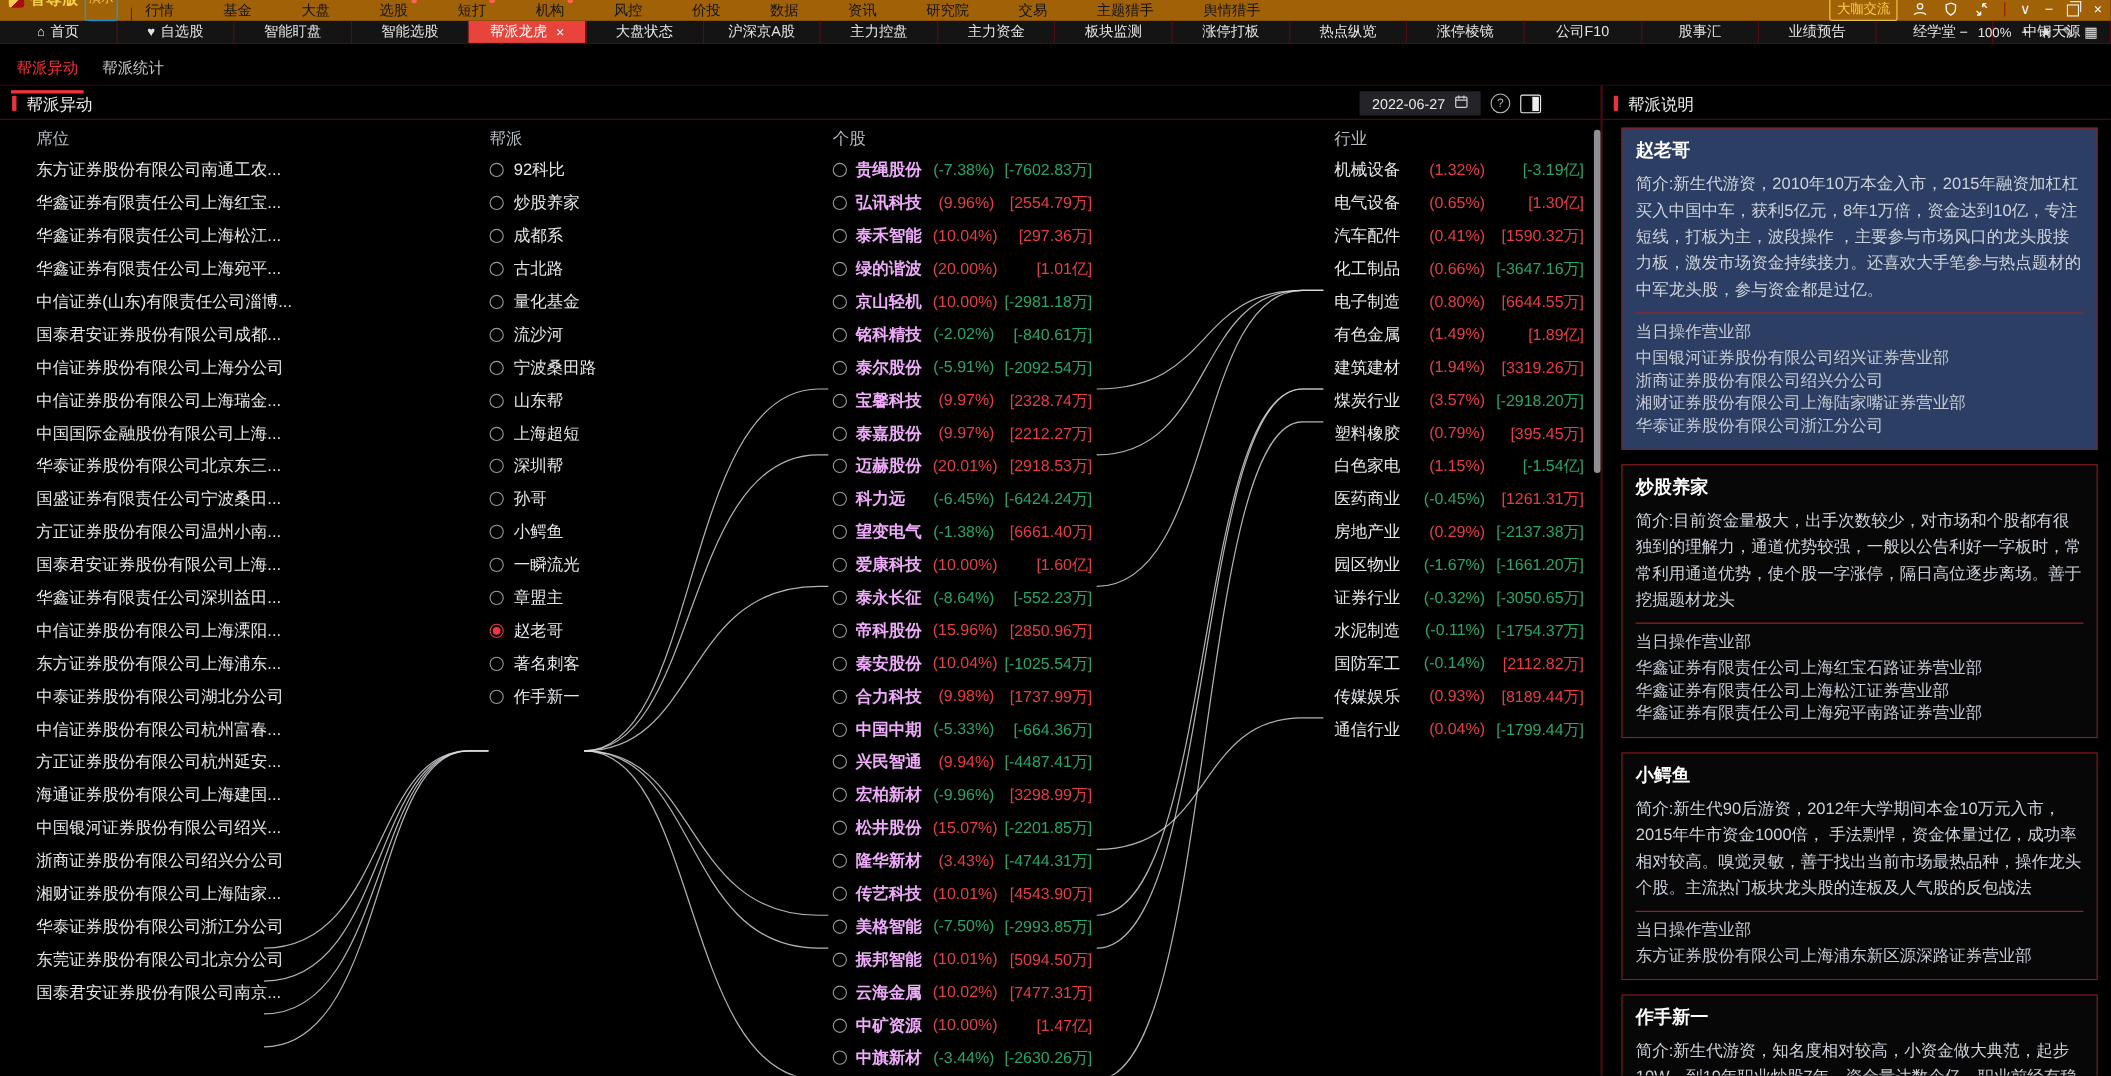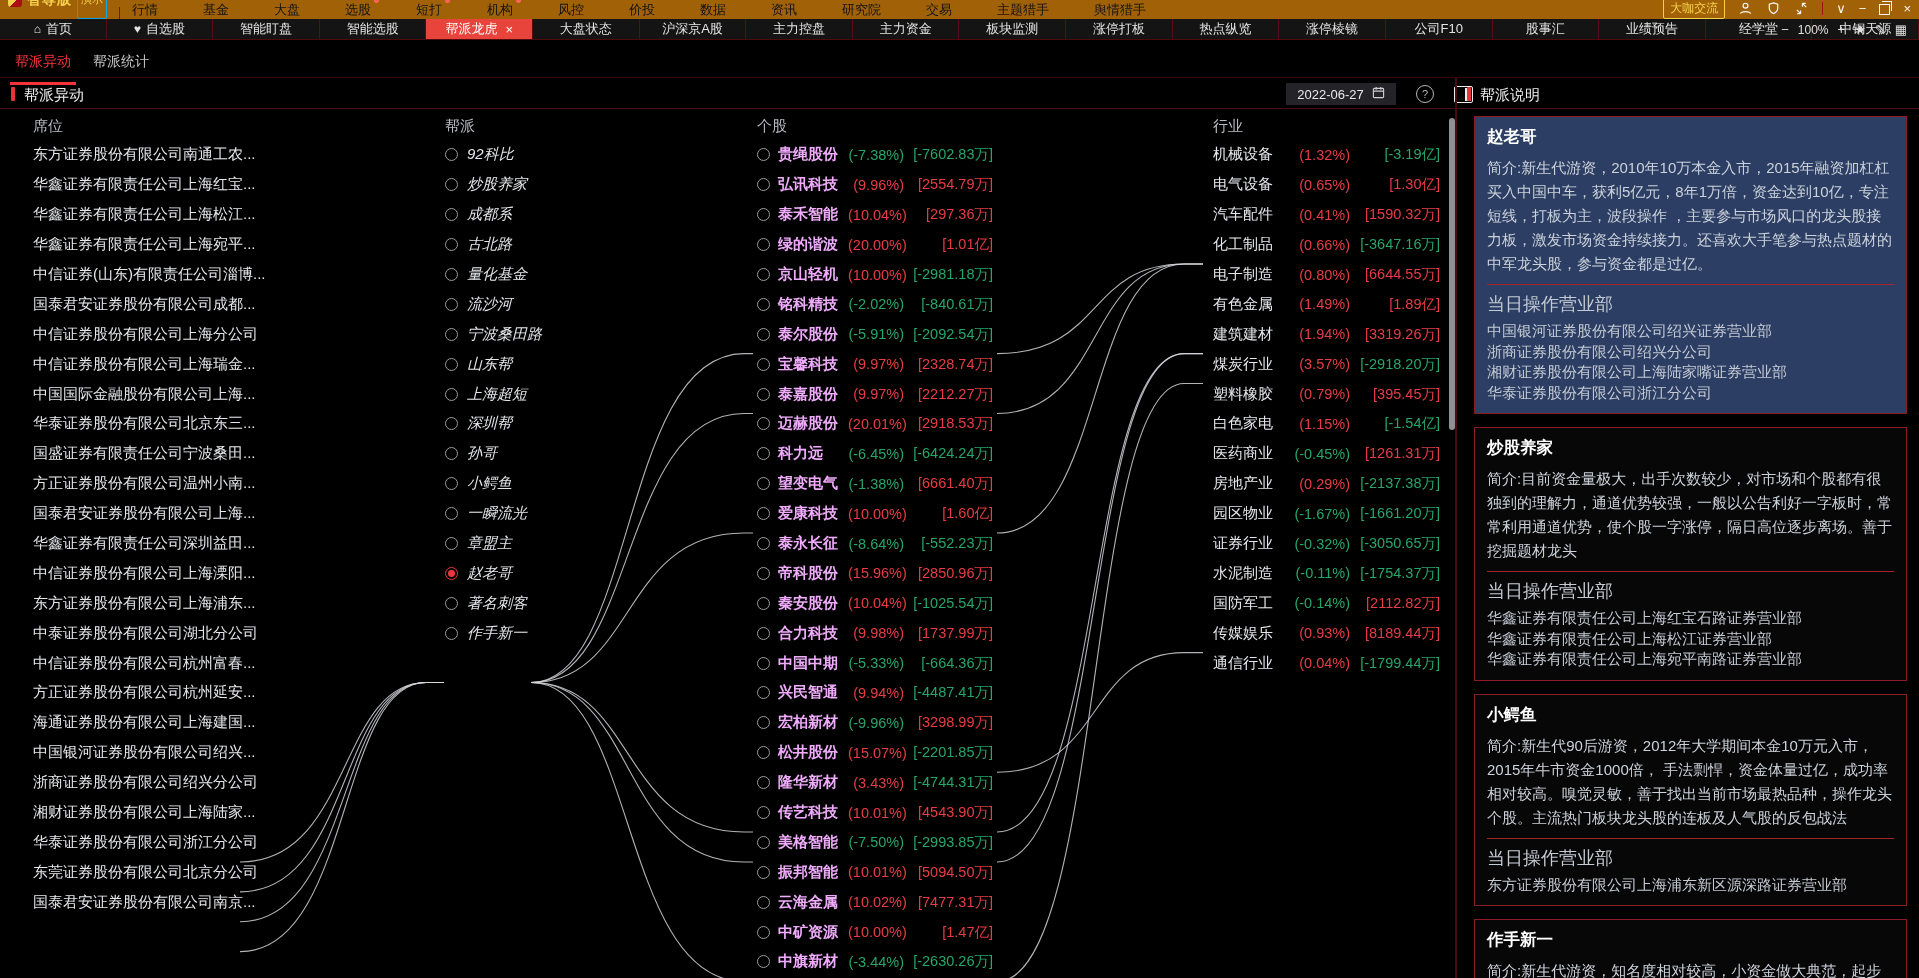--- a/index.html
+++ b/index.html
@@ -36,39 +36,39 @@
   
   .subtabbar{position:absolute;top:40px;left:0;width:100%;height:38px;background:#000;border-bottom:1px solid #33070a;box-sizing:border-box;display:flex;gap:22px;padding:13px 0 0 15px;}
   .subtab{position:relative;font-size:14px;color:#c7c7c7;cursor:default;}
   .subtab.active{color:#f5333b;}
   .subtab.active::after{content:"";position:absolute;left:-5px;right:-5px;bottom:-8px;height:3px;background:#f5333b;}
   
   .main-title,.rp-title{position:absolute;top:86px;font-size:15px;color:#ececec;}
   .main-title{left:24px;}  .rp-title{left:1480px;}
   .red-bar{position:absolute;left:-13px;top:1px;width:4px;height:14px;background:#e8333a;border-radius:1px;}
   .head-divider{position:absolute;top:108px;left:0;width:1919px;height:1px;background:#4c0d12;}
-  .head-controls{position:absolute;top:83px;left:1286px;height:22px;display:flex;gap:20px;align-items:center;}
+  .head-controls{position:absolute;top:83px;left:1236px;height:22px;display:flex;gap:9px;align-items:center;}
   .date-box{width:110px;height:22px;background:#242428;color:#e8e8e8;font-size:13px;display:flex;align-items:center;justify-content:center;gap:8px;cursor:default;}
   .cal-ic svg{width:13px;height:13px;stroke:#cfcfcf;fill:none;stroke-width:1.2;}
   .q-icon{width:16px;height:16px;border:1px solid #b5b5b5;border-radius:50%;color:#b5b5b5;font-size:11px;display:flex;align-items:center;justify-content:center;}
   .collapse-icon{width:17px;height:15px;border:1.5px solid #ededed;border-radius:2px;position:relative;background:#000;}
   .collapse-icon::after{content:"";position:absolute;right:1px;top:1px;bottom:1px;width:6px;background:#ededed;}
   
   .graph{position:absolute;top:109px;left:0;width:1268px;height:869px;}
   .links{position:absolute;left:0;top:0;pointer-events:none;}
   .links path{fill:none;stroke:#d8dade;stroke-width:1.1;opacity:.82;}
   .col-h{position:absolute;top:8px;font-size:15px;color:#b6bac2;}
   .ch-seat{left:33px;} .ch-faction{left:445px;} .ch-stock{left:757px;} .ch-industry{left:1213px;}
   ul.glist{list-style:none;margin:0;padding:0;position:absolute;top:31px;}
   ul.glist li{height:29.9px;display:flex;align-items:center;}
   .seats{left:33px;width:310px;}
   .seats li{font-size:15px;color:#e5e7ea;white-space:nowrap;cursor:pointer;}
   .factions{left:445px;}
   .factions li{gap:9px;cursor:pointer;}
-  .f-label{font-size:15px;color:#e5e7ea;white-space:nowrap;font-style:italic;}
+  .f-label{font-size:15px;color:#e5e7ea;white-space:nowrap;}
   .radio{width:13px;height:13px;border:1.5px solid #9a9a9a;border-radius:50%;box-sizing:border-box;flex:none;position:relative;background:transparent;}
   li.selected .radio{border-color:#ee3640;}
   li.selected .radio::after{content:"";position:absolute;inset:2.1px;border-radius:50%;background:#ee3640;}
   .stocks{left:757px;}
   .stocks li{cursor:pointer;}
   .s-name{margin-left:8px;width:70px;font-size:15px;color:#f0abfc;white-space:nowrap;font-weight:bold;}
   .stocks .pct{width:56px;} .stocks .money{width:89px;}
   .industries{left:1213px;}
   .industries li{cursor:pointer;}
   .i-name{width:64px;font-size:15px;color:#e5e7ea;white-space:nowrap;}
@@ -78,21 +78,21 @@
   .scroll-thumb{position:absolute;left:1449px;top:9px;width:6px;height:312px;background:#8f9094;border-radius:3px;}
   .v-sep{position:absolute;top:78px;left:1455px;width:2px;height:900px;background:#470c10;}
   
   .right-panel{position:absolute;top:109px;left:1457px;width:462px;height:869px;overflow:hidden;}
   .cards{position:absolute;top:7px;left:17px;width:433px;display:flex;flex-direction:column;gap:13px;}
   .card{border:1px solid #8b1d22;background:#070707;padding:8px 12px 10px;box-sizing:border-box;}
   .card.selected{background:#2c3e63;}
   .card h3{margin:1px 0 8px;font-size:16.5px;color:#fff;font-weight:700;}
   .card p{margin:0;font-size:15px;line-height:24px;color:#ccd2db;}
   .card .divider{border-top:1px solid #a3242b;margin:8px 0 7px;}
-  .card .label{font-size:18px;color:#c4cad4;margin-bottom:5px;}
+  .card .label{font-size:15px;color:#c4cad4;margin-bottom:5px;}
   .branches div{font-size:15px;line-height:20.5px;color:#c4cad4;white-space:nowrap;}
 </style>
 </head>
 <body>
 
 <header class="titlebar">
   <div class="logo">
     <span class="logo-ic"></span>
     <span class="logo-tx">智尊版</span>
     <span class="logo-badge">演示</span>

